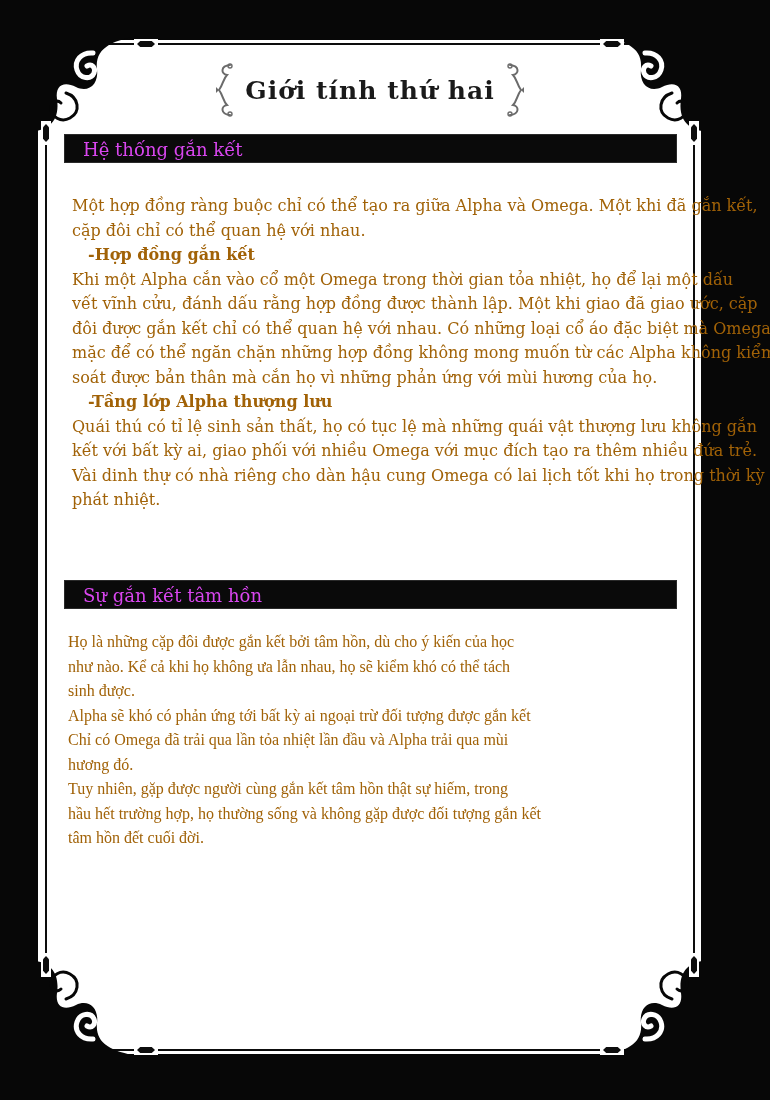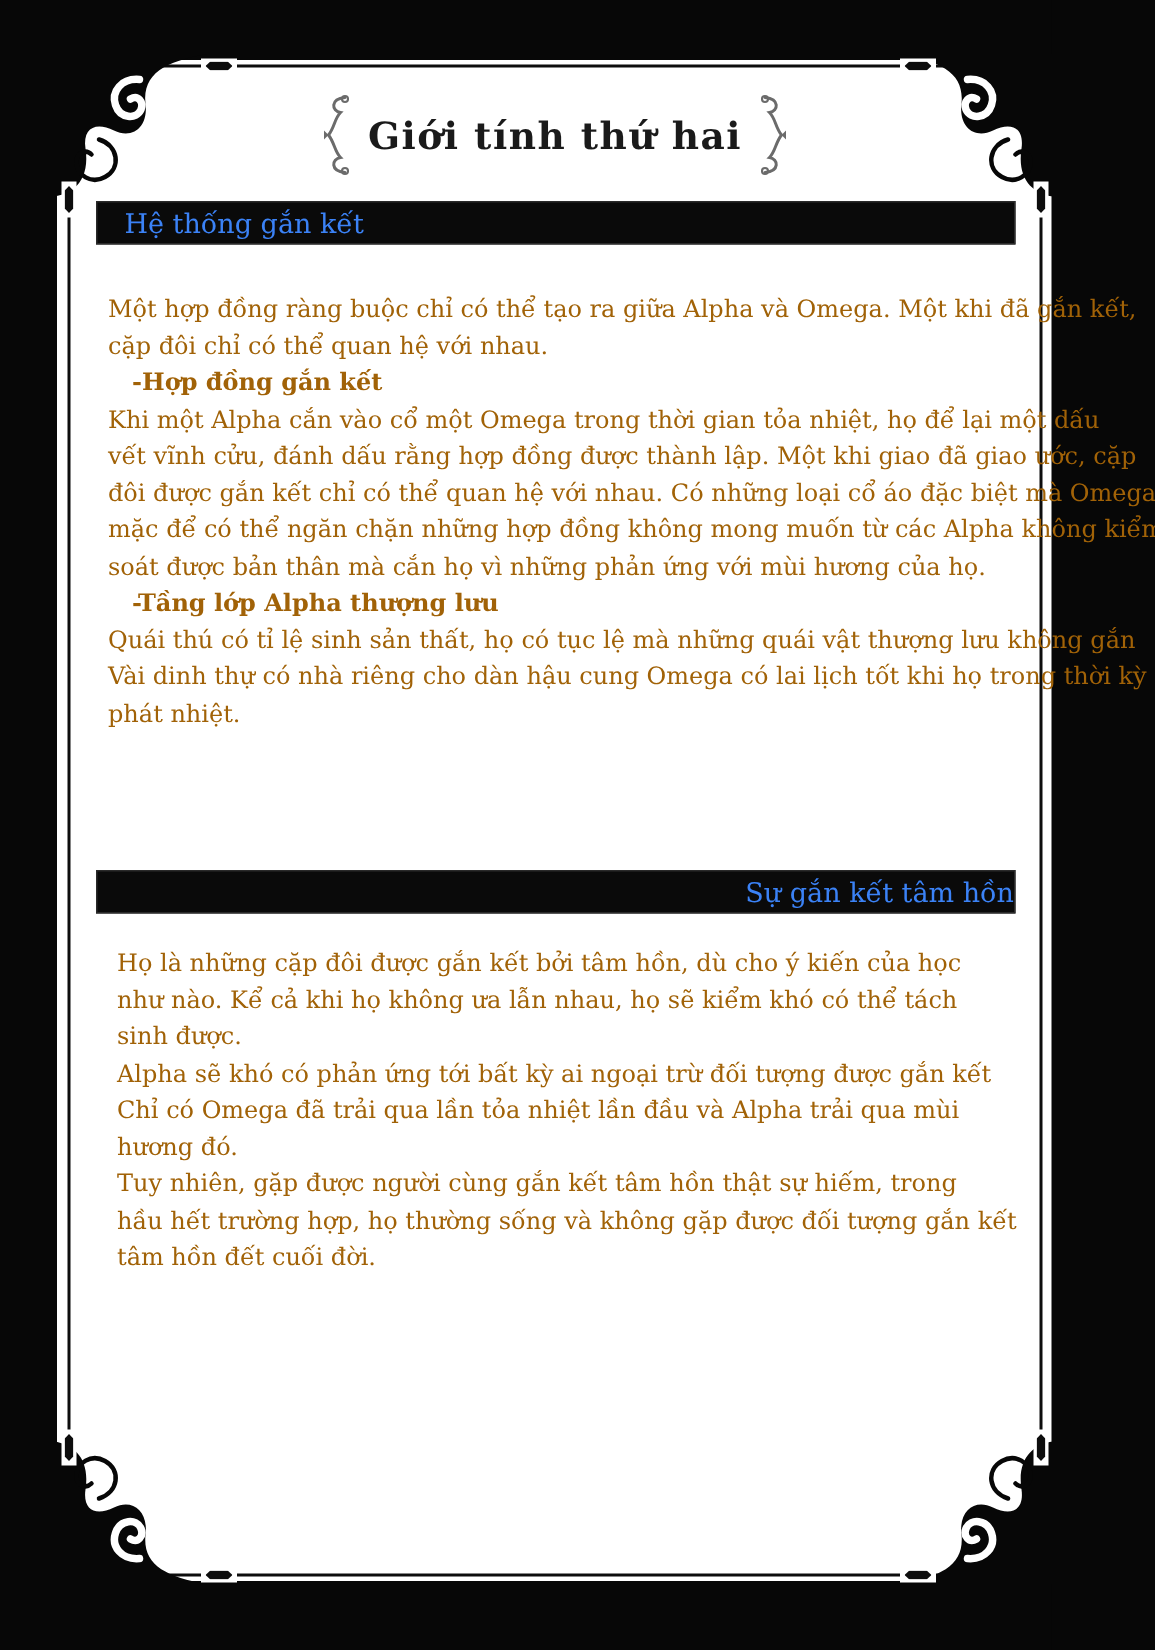--- a/index.html
+++ b/index.html
@@ -41,31 +41,31 @@
     display:flex;align-items:center;justify-content:center;gap:10px;
   }
   .title-text{
     font-size:25px;letter-spacing:1px;color:#1a1a1a;font-weight:600;
     white-space:nowrap;
   }
   .bracket{width:22px;height:56px;}
   
   .bar{
     position:absolute;left:64px;width:613px;height:29px;
-    background:#0a0a0a;color:#3b82f6;
+    background:#0a0a0a;color:#d946ef;
     font-size:18px;line-height:29px;padding-left:18px;
     box-sizing:border-box;white-space:nowrap;
     border:1px solid #2a2a2a;
   }
   .bar-1{top:134px;}
-  .bar-2{top:580px;text-align:right;}
+  .bar-2{top:580px;}
   
   .textblock{position:absolute;font-size:16px;line-height:24.5px;color:#a16207;}
   .textblock-1{left:72px;top:194px;width:640px;}
-  .textblock-2{left:78px;top:630px;width:560px;}
+  .textblock-2{left:68px;top:630px;width:560px;font-family:Liberation Serif, serif;}
   .tline{white-space:nowrap;}
   .tline.bold{font-weight:bold;margin-left:16px;}
 </style>
 </head>
 <body>
 
 <div class="page">
 
   <div class="band band-top"></div>
   <div class="band band-bottom"></div>
@@ -125,20 +125,21 @@
       <div class="tline">Một hợp đồng ràng buộc chỉ có thể tạo ra giữa Alpha và Omega. Một khi đã gắn kết,</div>
       <div class="tline">cặp đôi chỉ có thể quan hệ với nhau.</div>
       <div class="tline bold">-Hợp đồng gắn kết</div>
       <div class="tline">Khi một Alpha cắn vào cổ một Omega trong thời gian tỏa nhiệt, họ để lại một dấu</div>
       <div class="tline">vết vĩnh cửu, đánh dấu rằng hợp đồng được thành lập. Một khi giao đã giao ước, cặp</div>
       <div class="tline">đôi được gắn kết chỉ có thể quan hệ với nhau. Có những loại cổ áo đặc biệt mà Omega</div>
       <div class="tline">mặc để có thể ngăn chặn những hợp đồng không mong muốn từ các Alpha không kiểm</div>
       <div class="tline">soát được bản thân mà cắn họ vì những phản ứng với mùi hương của họ.</div>
       <div class="tline bold">-Tầng lớp Alpha thượng lưu</div>
       <div class="tline">Quái thú có tỉ lệ sinh sản thất, họ có tục lệ mà những quái vật thượng lưu không gắn</div>
+      <div class="tline">kết với bất kỳ ai, giao phối với nhiều Omega với mục đích tạo ra thêm nhiều đứa trẻ.</div>
       <div class="tline">Vài dinh thự có nhà riêng cho dàn hậu cung Omega có lai lịch tốt khi họ trong thời kỳ</div>
       <div class="tline">phát nhiệt.</div>
     </div>
 
   <div class="bar bar-2">Sự gắn kết tâm hồn</div>
   <div class="textblock textblock-2">
       <div class="tline">Họ là những cặp đôi được gắn kết bởi tâm hồn, dù cho ý kiến của học</div>
       <div class="tline">như nào. Kể cả khi họ không ưa lẫn nhau, họ sẽ kiểm khó có thể tách</div>
       <div class="tline">sinh được.</div>
       <div class="tline">Alpha sẽ khó có phản ứng tới bất kỳ ai ngoại trừ đối tượng được gắn kết</div>

